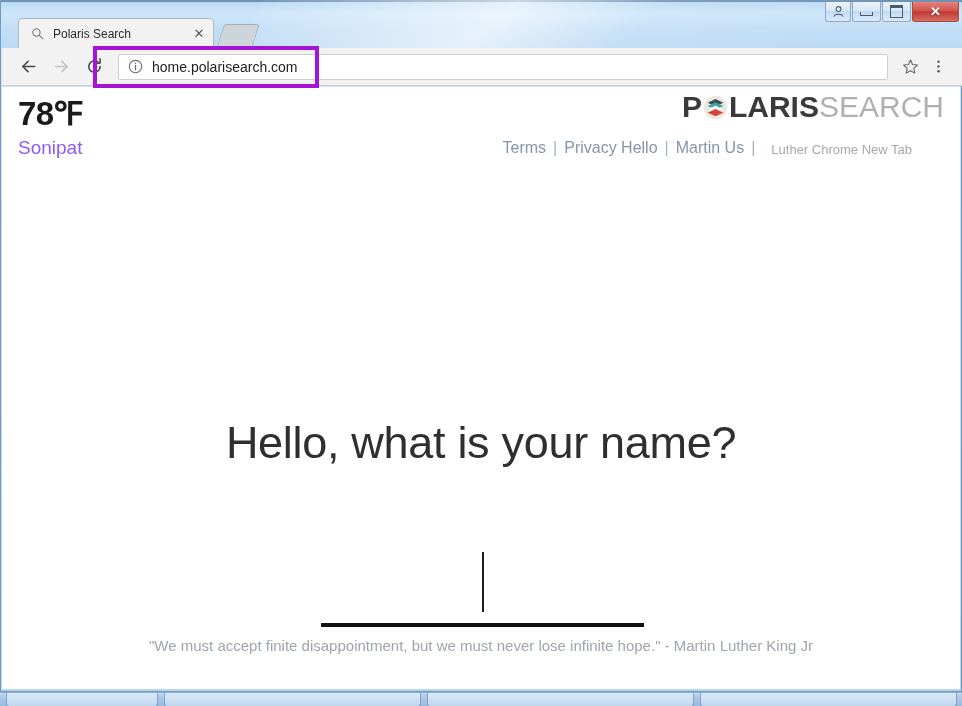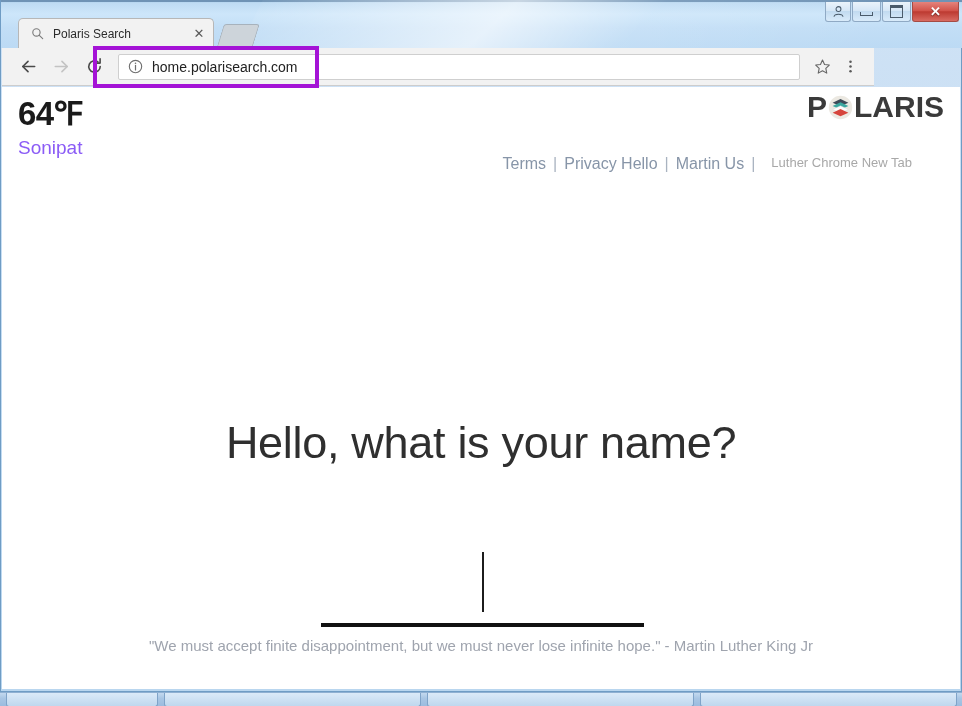--- a/index.html
+++ b/index.html
@@ -172,21 +172,21 @@
     border: 1px solid #a7b2bc;
     border-bottom: none;
     transform: skewX(-17deg);
     border-radius: 3px 3px 0 0;
   }
 
   
   #toolbar {
     position: absolute;
     left: 1px; top: 48px;
-    width: 872px;
+    width: 960px;
     height: 38px;
     background: #f2f2f2;
     border-bottom: 1px solid #cdcdcd;
     box-sizing: border-box;
     display: flex;
     align-items: center;
   }
   .navbtn {
     width: 28px; height: 28px;
     margin-left: 5px;
@@ -306,23 +306,23 @@
     margin: 0 1px;
     display: inline-block;
     position: relative;
     vertical-align: middle;
   }
 
   
   #navlinks {
     position: absolute;
     right: 48px;
-    top: 68px;
-    display: flex;
-    align-items: flex-start;
+    top: 52px;
+    display: flex;
+    align-items: flex-end;
     font-family: "Liberation Sans", sans-serif;
     white-space: nowrap;
   }
   #navlinks .nl {
     font-size: 16px;
     color: #8795a8;
   }
   #navlinks .sep {
     font-size: 16px;
     color: #a9b3c0;
@@ -498,36 +498,37 @@
           </svg>
         </div>
       </div>
     </div>
 
     <div id="omnibox-highlight"></div>
 
     <div id="page">
 
       <div id="weather">
-        <div class="temp">64℉</div>
+        <div class="temp">78℉</div>
         <div class="city">Sonipat</div>
       </div>
 
       <div id="logo">
         <span class="lg-p">P</span>
         <span class="lg-mark">
           <svg width="25" height="25" viewBox="0 0 26 26">
             <circle cx="13" cy="13" r="12.2" fill="#ece9e2"></circle>
             <polygon points="13,4.2 21.2,8.0 13,11.8 4.8,8.0" fill="#3f4a58"></polygon>
             <polygon points="13,7.6 21.2,11.4 13,15.2 4.8,11.4" fill="#3aa8a0"></polygon>
             <polygon points="13,11.2 21.2,15.0 13,18.8 4.8,15.0" fill="#fdfdfd" stroke="#d8d8d8" stroke-width="0.4"></polygon>
             <polygon points="13,14.6 21.2,18.4 13,22.2 4.8,18.4" fill="#d6453d"></polygon>
           </svg>
         </span>
         <span class="lg-laris">LARIS</span>
+        <span class="lg-search">SEARCH</span>
       </div>
 
       <div id="navlinks">
         <span class="nl">Terms</span>
         <span class="sep">|</span>
         <span class="nl">Privacy Hello</span>
         <span class="sep">|</span>
         <span class="nl">Martin Us</span>
         <span class="sep">|</span>
         <span class="restore">Luther Chrome New Tab</span>

